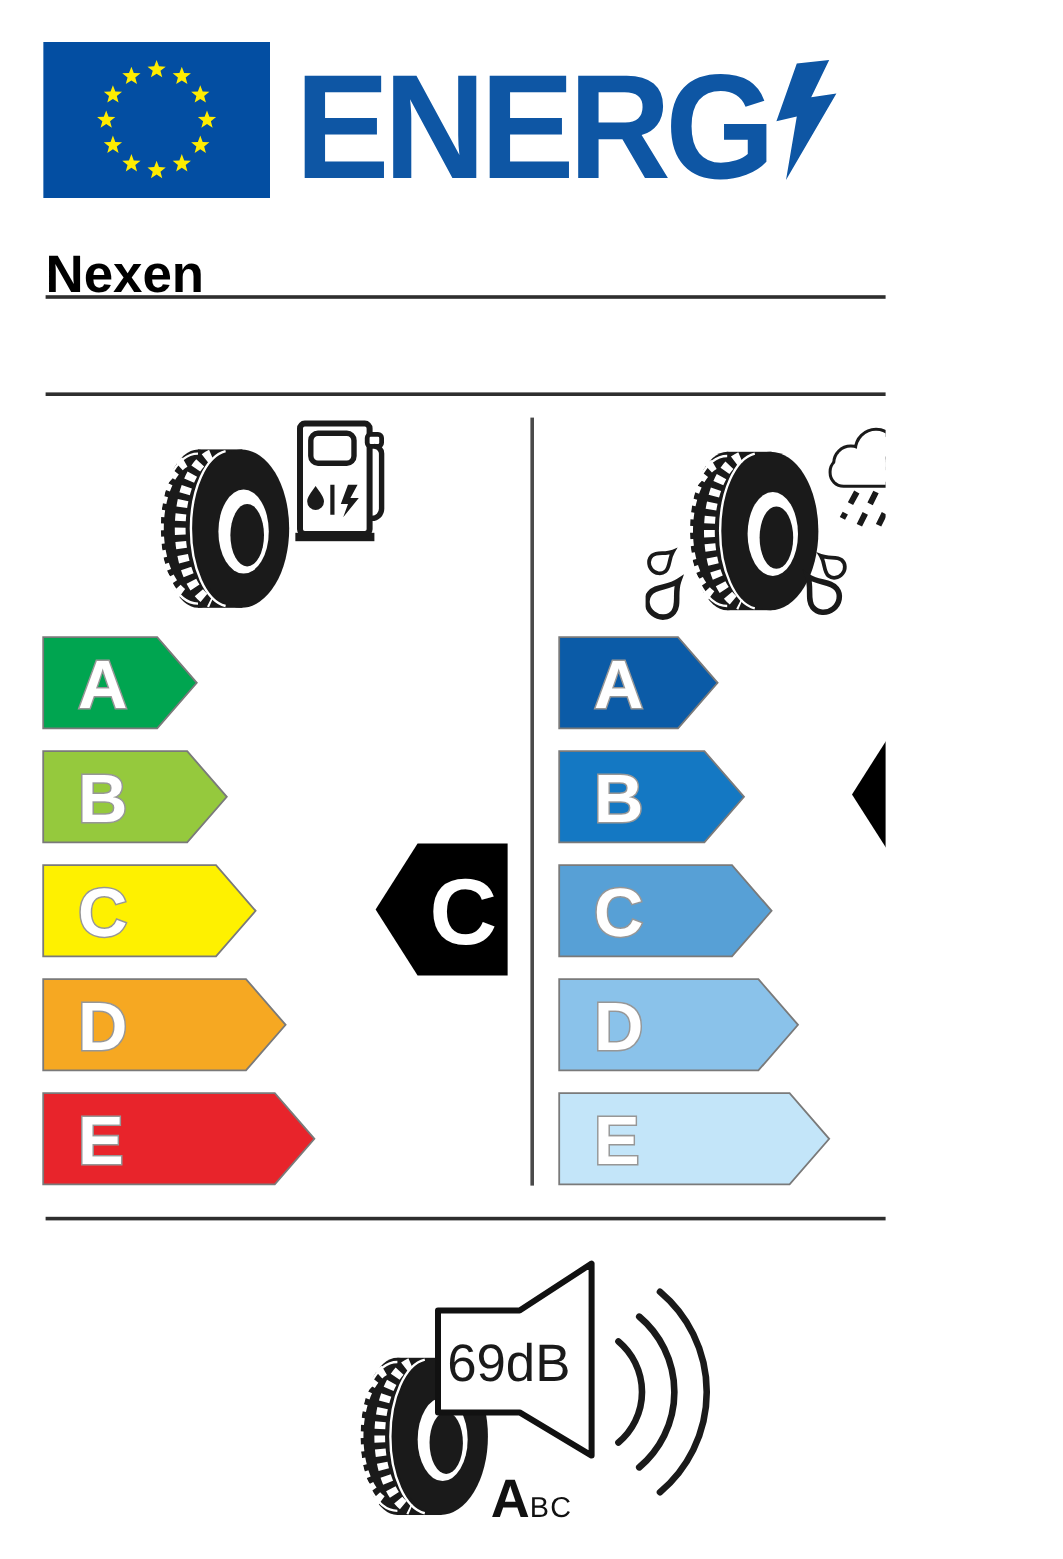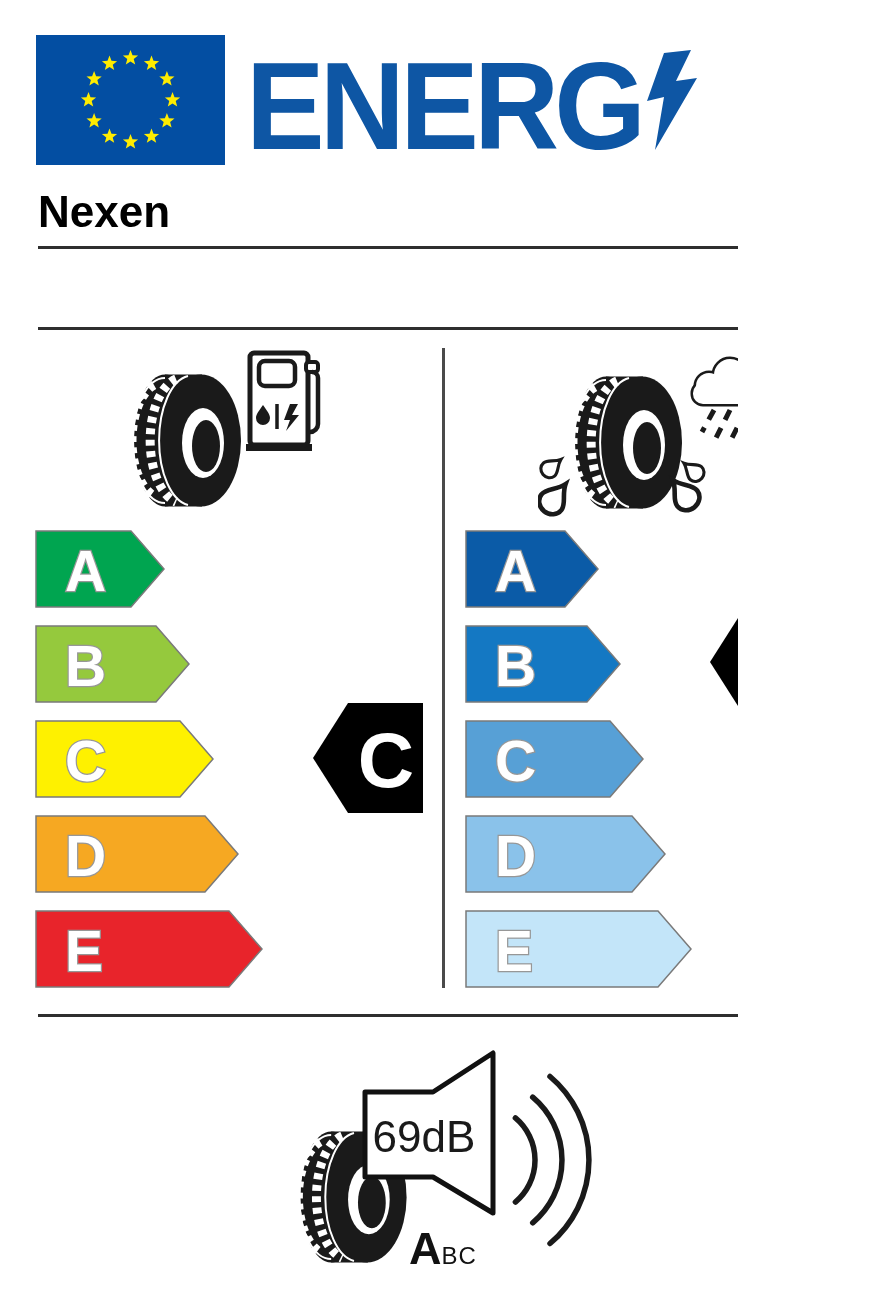--- a/index.html
+++ b/index.html
@@ -49,21 +49,21 @@
       <use href="#star" transform="translate(-21,5.6)"></use>
     </g>
   </svg>
 
   <div class="abs energ-text" style="left:246px;top:44px;">ENERG</div>
 
   <svg class="abs" style="left:646px;top:50px;" width="56" height="100" viewBox="0 0 54 100">
     <polygon points="17,3 44,0 29,31 50,28 8,100 17,47 0,51" fill="#0E56A4"></polygon>
   </svg>
 
-  <div class="abs brand-text" style="left:38px;top:190px;">Nexen</div>
+  <div class="abs brand-text" style="left:38px;top:207px;">Nexen</div>
 
   <div class="abs hline" style="left:38px;top:246px;width:810px;"></div>
   <div class="abs hline" style="left:38px;top:327px;width:810px;"></div>
   <div class="abs vline" style="left:442px;top:348px;height:640px;"></div>
 
   <svg class="abs" style="left:132px;top:373px;" width="110" height="135" viewBox="0 0 110 135">
     <g id="tire">
       <ellipse cx="33" cy="67.5" rx="31" ry="66" fill="#1a1a1a"></ellipse>
       <rect x="33" y="1.5" width="37" height="132" fill="#1a1a1a"></rect>
       <ellipse cx="69" cy="67.5" rx="40" ry="66" fill="#1a1a1a"></ellipse>

